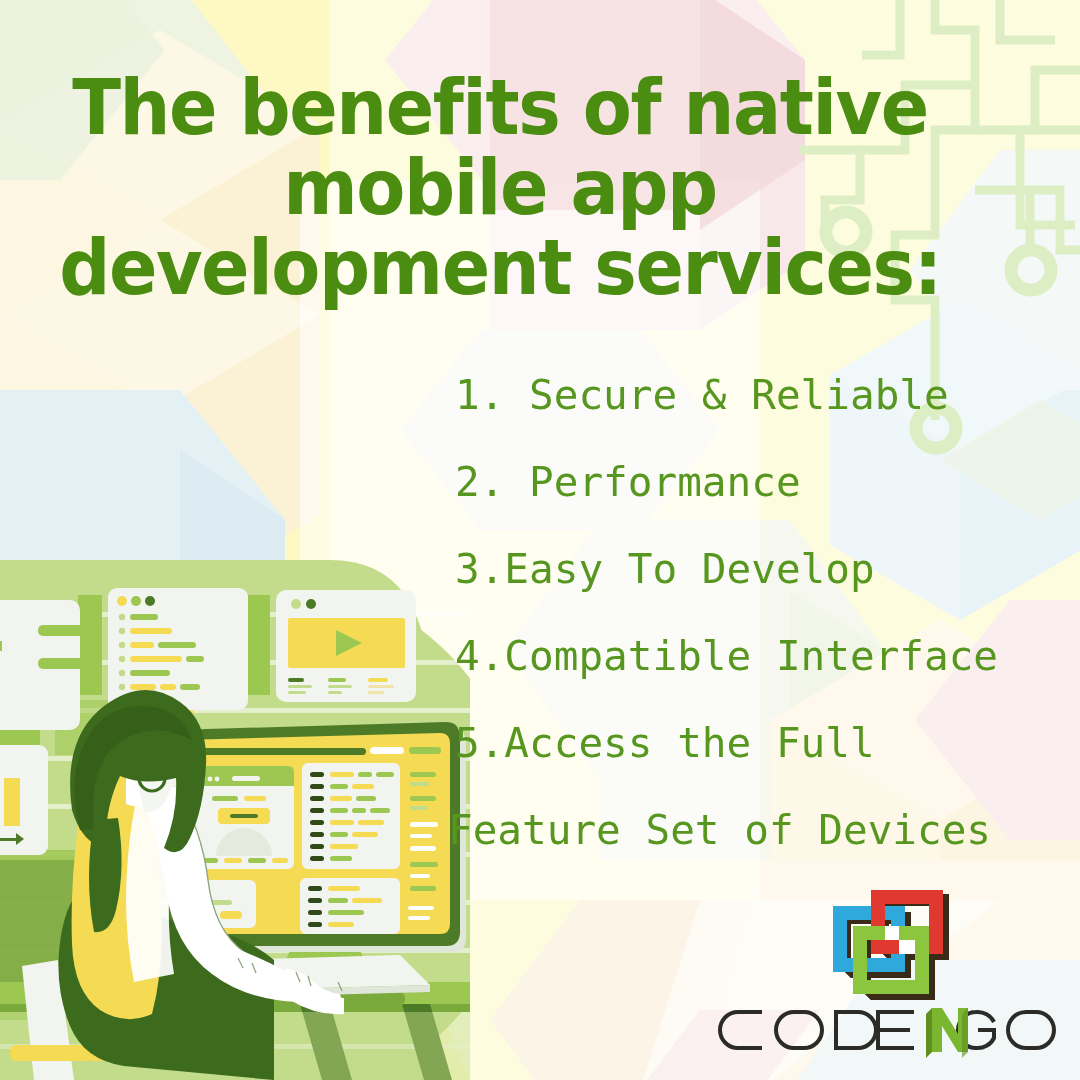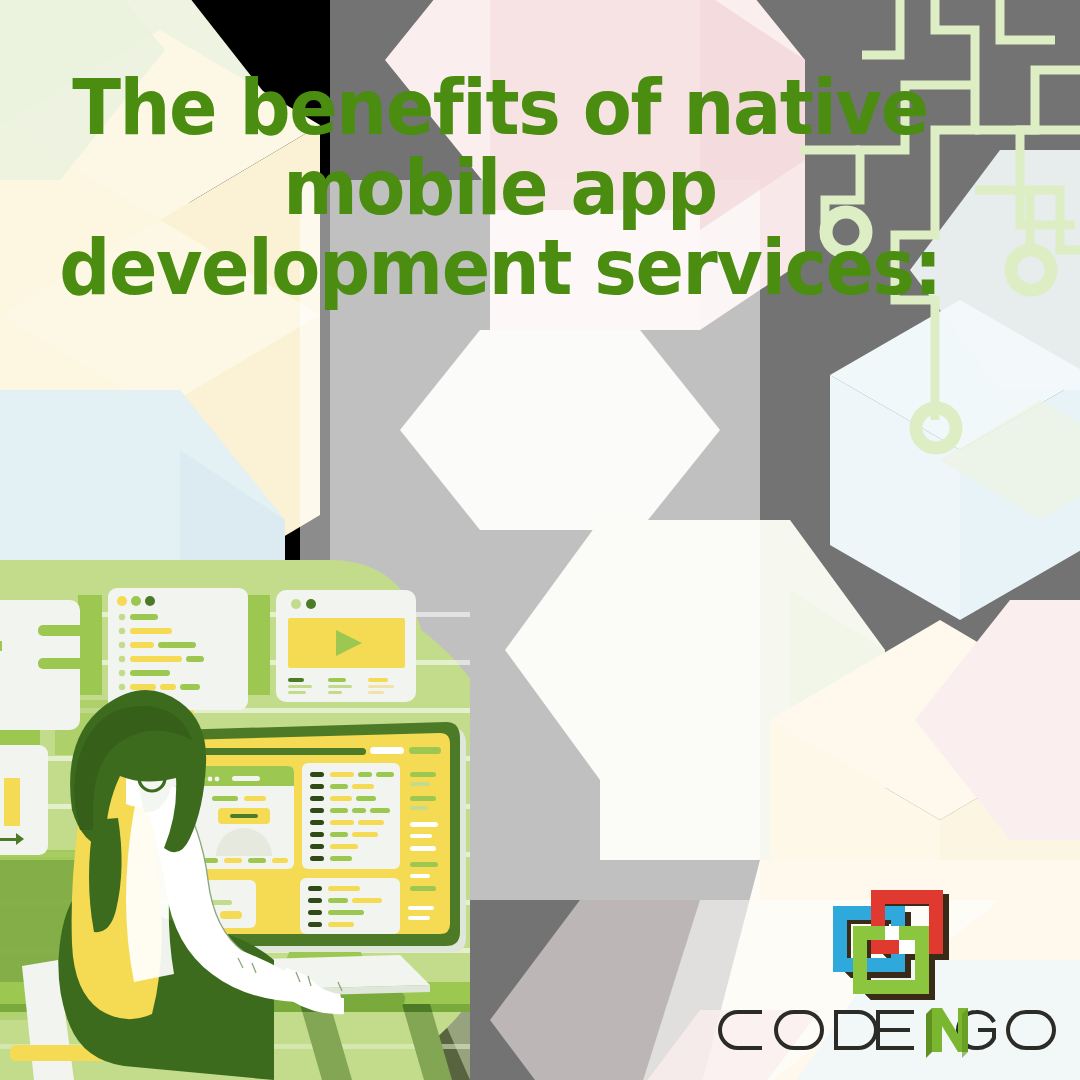--- a/index.html
+++ b/index.html
@@ -2,21 +2,21 @@
 <html><head>
 <meta charset="utf-8">
 <style>
   html,body{margin:0;padding:0;}
   body{
     width:1080px;height:1080px;overflow:hidden;
     background:#ffffff;
     font-family:"Liberation Sans",sans-serif;
     position:relative;
   }
-  #stage{position:absolute;inset:0;width:1080px;height:1080px;overflow:hidden;background:#000000;}
+  #stage{position:absolute;inset:0;width:1080px;height:1080px;overflow:hidden;background:#fef9c3;}
   .layer{position:absolute;inset:0;width:1080px;height:1080px;}
   #bg-shapes{z-index:1;}
   #circuit{z-index:2;}
   #illustration{z-index:3;}
   #content{z-index:5;position:absolute;inset:0;}
 
   
   #title-block{
     position:absolute;left:0;top:68px;width:1000px;
     text-align:center;
@@ -440,20 +440,28 @@
   </svg>
 
   <div id="content">
 
     <div id="title-block">
       <span class="title-line" id="title-line-1">The benefits of native</span>
       <span class="title-line" id="title-line-2">mobile app</span>
       <span class="title-line" id="title-line-3">development services:</span>
     </div>
 
+    <div id="benefit-list">
+      <span class="benefit-item">1. Secure &amp; Reliable</span>
+      <span class="benefit-item">2. Performance</span>
+      <span class="benefit-item">3.Easy To Develop</span>
+      <span class="benefit-item">4.Compatible Interface</span>
+      <span class="benefit-item" id="item-5">5.Access the Full</span>
+      <span id="item-5b">Feature Set of Devices</span>
+    </div>
 
     <div id="logo">
       <svg id="logo-mark" viewBox="0 0 140 118">
 
         <g fill="#3a2a18">
 
           <path d="M54 6 L126 6 L126 72 L114 72 L114 18 L54 18 Z"></path>
           <path d="M54 6 L66 18 L66 72 L54 60 Z"></path>
           <path d="M54 60 L66 72 L126 72 L114 60 Z"></path>
 

